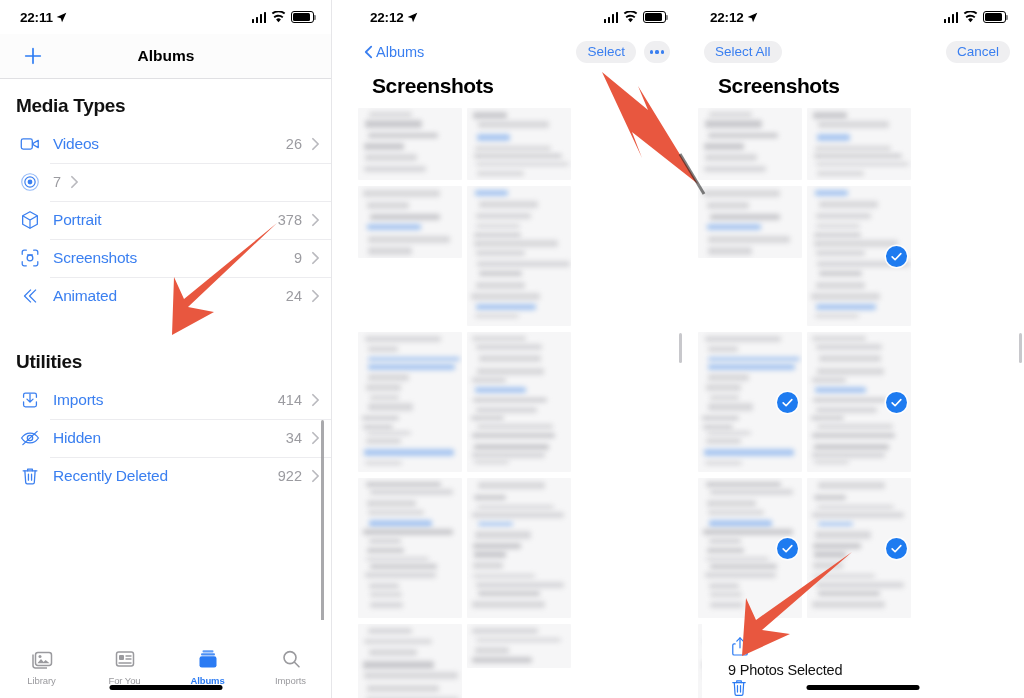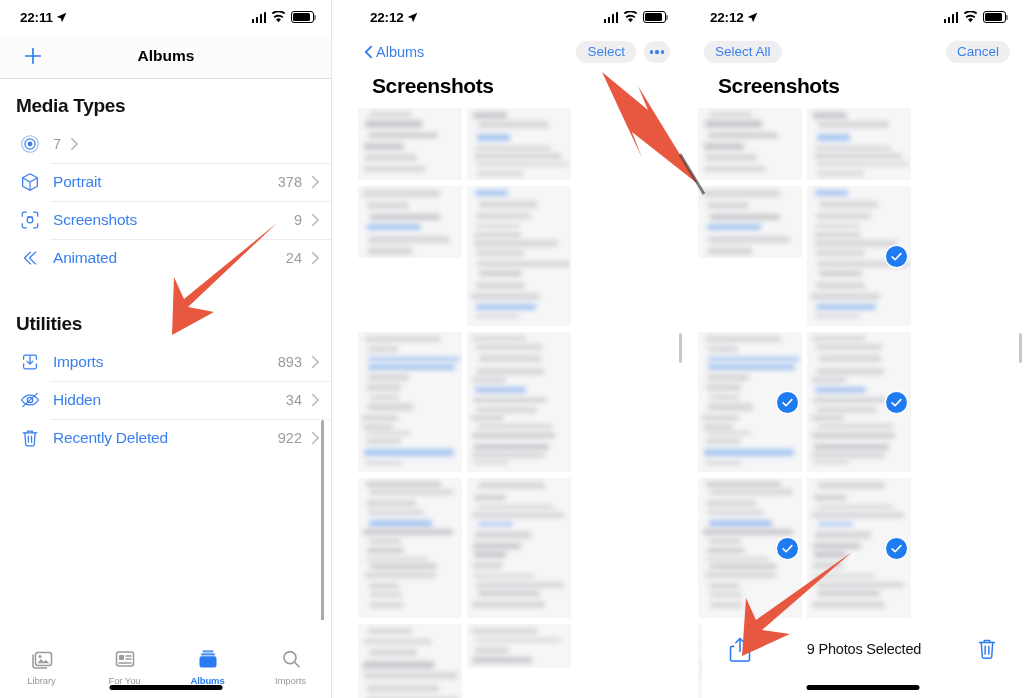--- a/index.html
+++ b/index.html
@@ -124,21 +124,21 @@
     box-shadow: 0 0 0 1.5px rgba(255,255,255,.9);
   }
   .check svg { width: 13px; height: 13px; color:#fff; }
   .grid-scroll-ind {
     position:absolute; right: 2px; width: 3px; background:#c8c8cc; border-radius:2px;
   }
 
   
   .sel-bar {
     position:absolute; bottom: 0; left: 12px; right:0; height: 78px;
-    display:flex; align-items: flex-start; padding: 16px 26px 0 26px; background:#fff;
+    display:flex; align-items: flex-start; padding: 16px 26px 0 26px; background:#fff;flex-direction:column;
   }
   .sel-bar .share-ic { width: 24px; height: 28px; color:#2b7bf3; }
   .sel-bar .sel-text { flex:1; text-align:center; font-size: 14.5px; color:#111; padding-top: 5px; letter-spacing:-0.2px; }
   .sel-bar .trash-ic { width: 22px; height: 26px; color:#2b7bf3; }
 
   
   .arrow { position: absolute; pointer-events: none; }
 </style>
 </head>
 <body>
@@ -175,20 +175,33 @@
     <div class="nav1">
       <svg class="plus" viewBox="0 0 24 24">
           <path d="M12 4v16M4 12h16" stroke="currentColor" stroke-width="1.8" stroke-linecap="round"></path>
         </svg>
       <span class="title">Albums</span>
     </div>
 
     <div class="section-head">Media Types</div>
     <div class="list">
 
+      <div class="row">
+        <span class="ic">
+            <svg viewBox="0 0 24 24" width="22" height="22">
+              <rect x="2.5" y="6.5" width="12" height="11" rx="2" fill="none" stroke="currentColor" stroke-width="1.4"></rect>
+              <path d="M15.5 11.2 21 8v8l-5.5-3.2z" fill="none" stroke="currentColor" stroke-width="1.4" stroke-linejoin="round"></path>
+            </svg>
+          </span>
+        <span class="label">Videos</span>
+        <span class="count">26</span>
+        <svg class="chev" viewBox="0 0 10 16">
+            <path d="M2 2l6 6-6 6" fill="none" stroke="currentColor" stroke-width="2" stroke-linecap="round" stroke-linejoin="round"></path>
+          </svg>
+      </div>
 
 
       <div class="row">
         <span class="ic">
             <svg viewBox="0 0 24 24" width="22" height="22">
               <circle cx="12" cy="12" r="9" fill="none" stroke="currentColor" stroke-width="1.2" opacity=".55"></circle>
               <circle cx="12" cy="12" r="5.6" fill="none" stroke="currentColor" stroke-width="1.3"></circle>
               <circle cx="12" cy="12" r="2.6" fill="currentColor"></circle>
             </svg>
           </span>
@@ -259,21 +272,21 @@
         <span class="ic">
             <svg viewBox="0 0 24 24" width="22" height="22">
               <g fill="none" stroke="currentColor" stroke-width="1.4" stroke-linecap="round" stroke-linejoin="round">
                 <path d="M5 9V6.5A2 2 0 0 1 7 4.5h10a2 2 0 0 1 2 2V9"></path>
                 <path d="M5 14v3.5a2 2 0 0 0 2 2h10a2 2 0 0 0 2-2V14"></path>
                 <path d="M12 5.5v8.5M8.7 11 12 14.3 15.3 11"></path>
               </g>
             </svg>
           </span>
         <span class="label">Imports</span>
-        <span class="count">893</span>
+        <span class="count">414</span>
         <svg class="chev" viewBox="0 0 10 16">
             <path d="M2 2l6 6-6 6" fill="none" stroke="currentColor" stroke-width="2" stroke-linecap="round" stroke-linejoin="round"></path>
           </svg>
       </div>
 
       <div class="row">
         <span class="ic">
             <svg viewBox="0 0 24 24" width="22" height="22">
               <g fill="none" stroke="currentColor" stroke-width="1.4" stroke-linecap="round">
                 <path d="M2.8 12S6.4 6.6 12 6.6 21.2 12 21.2 12 17.6 17.4 12 17.4 2.8 12 2.8 12z"></path>

